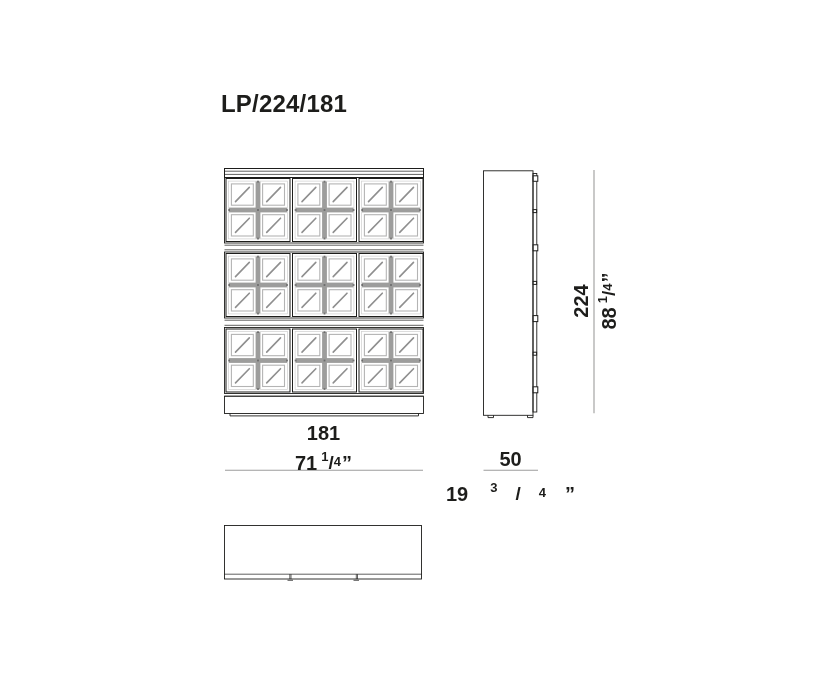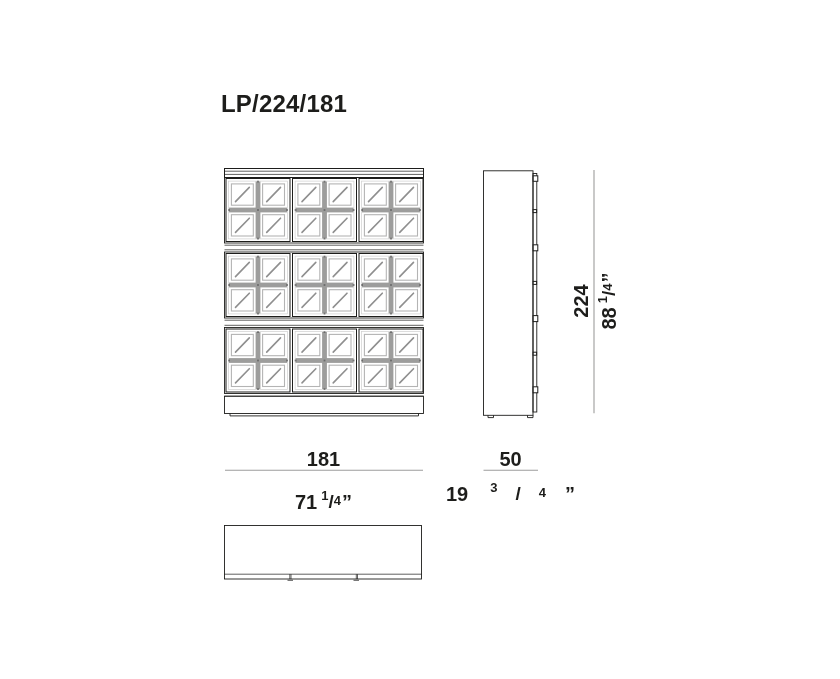--- a/index.html
+++ b/index.html
@@ -142,24 +142,24 @@
 
     <g>
       <line x1="225" y1="470.2" x2="423" y2="470.2" class="dim"></line>
       <line x1="483.5" y1="470.2" x2="538" y2="470.2" class="dim"></line>
       <line x1="594" y1="170" x2="594" y2="413.3" class="dim"></line>
     </g>
   </svg>
 
   <div class="title">LP/224/181</div>
 
-  <div class="dimtext" style="left:224px;top:449px;width:199px;align-items:center;">
+  <div class="dimtext" style="left:224px;top:423px;width:199px;align-items:center;">
     <span>181</span>
   </div>
-  <div class="dimtext" style="left:224px;top:492px;width:199px;align-items:center;">
+  <div class="dimtext" style="left:224px;top:453px;width:199px;align-items:center;">
     <span>71</span>
       <span class="fnum">1</span>
       <span class="fsl">/</span>
       <span class="fden">4</span>
       <span class="unit">”</span>
   </div>
 
   <div class="dimtext" style="left:483px;top:449px;width:55px;text-align:center;">
     <span>50</span>
   </div>

